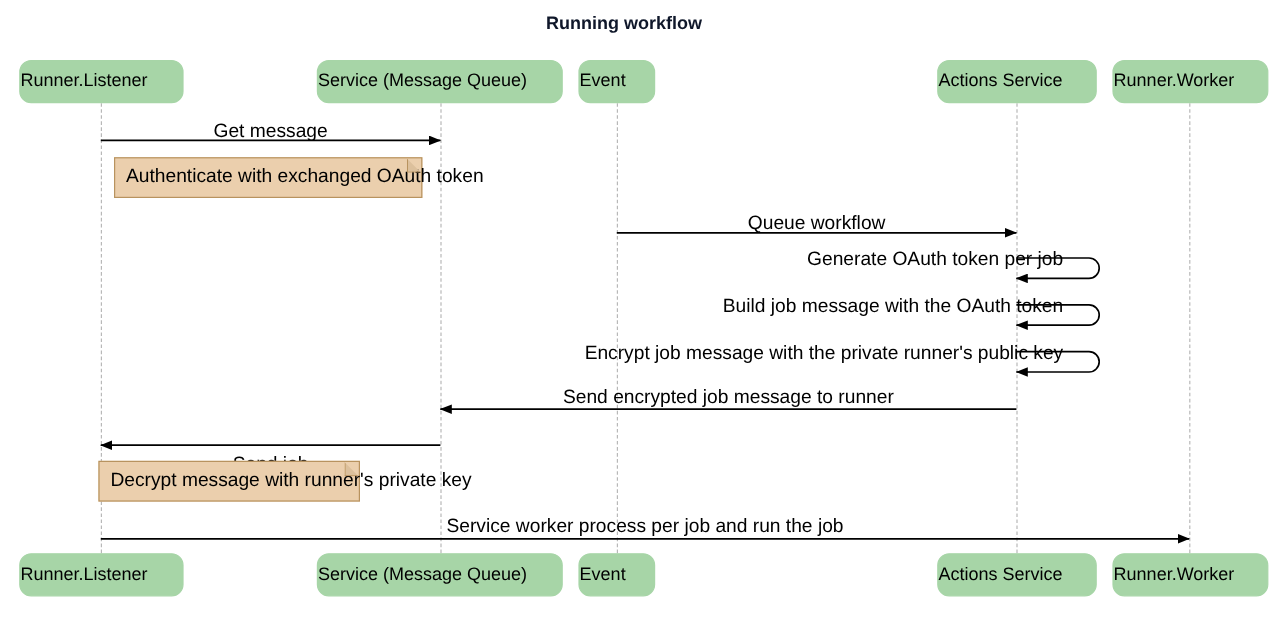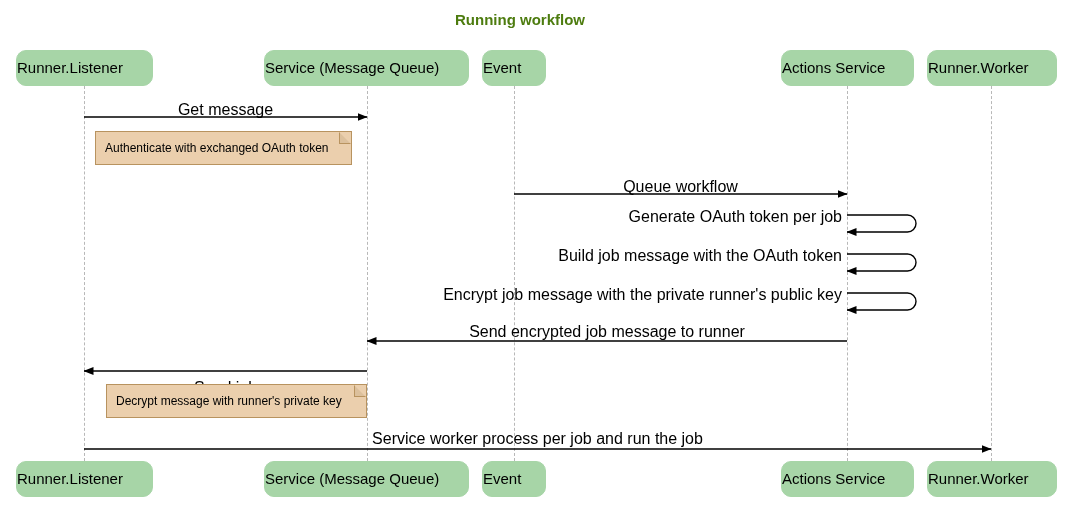--- a/index.html
+++ b/index.html
@@ -20,21 +20,21 @@
     background: #ffffff;
   }
   #diagram-title {
     position: absolute;
     left: 0;
     top: 11px;
     width: 1040px;
     text-align: center;
     font-size: 15px;
     font-weight: bold;
-    color: #4d7c0f;
+    color: #0f172a;
     letter-spacing: 0px;
   }
   .participant {
     position: absolute;
     box-sizing: border-box;
     background: #a7d5a7;
     border: 1px solid #a7d5a7;
     border-radius: 10px;
     height: 36px;
     line-height: 34px;
@@ -49,36 +49,36 @@
     border-left: 1px dashed #b8b8b8;
   }
   .msg-label {
     position: absolute;
     font-size: 16px;
     color: #000000;
     white-space: nowrap;
     line-height: 14px;
   }
   .msg-label.center { text-align: center; }
-  .msg-label.right  { text-align: right; }
+  .msg-label.right  { text-align: right; margin-left: 44px; }
   .note {
     position: absolute;
     box-sizing: border-box;
     background: #ebcfad;
     border: 1px solid #b8935f;
     height: 34px;
     font-size: 12px;
     color: #000000;
     white-space: nowrap;
   }
   .note-text {
     position: absolute;
     left: 9px;
     top: 8px;
-    font-size: 12px;
+    font-size: 16px;
     line-height: 16px;
   }
   .note-fold {
     position: absolute;
     right: 0;
     top: 0;
     width: 11px;
     height: 11px;
     background: #ffffff;
     border-left: 1px solid #b8935f;
@@ -145,18 +145,18 @@
   <div class="msg-label right" id="ml-3" style="left: 0px; width: 842px; top: 249px;">Build job message with the OAuth token</div>
   <div class="msg-label right" id="ml-4" style="left: 0px; width: 842px; top: 288px;">Encrypt job message with the private runner's public key</div>
   <div class="msg-label center" id="ml-5" style="left: 367px; width: 480px; top: 325px;">Send encrypted job message to runner</div>
   <div class="msg-label center" id="ml-6" style="left: 84px; width: 283px; top: 357px; margin-top: 24px;">Send job</div>
   <div class="msg-label center" id="ml-7" style="left: 84px; width: 907px; top: 432px;">Service worker process per job and run the job</div>
 
   <div class="note" id="nt-0" style="left: 95px; top: 131px; width: 257px;">
     <span class="note-text">Authenticate with exchanged OAuth token</span>
     <span class="note-fold"></span>
   </div>
-  <div class="note" id="nt-1" style="left: 106px; top: 384px; width: 261px;">
+  <div class="note" id="nt-1" style="left: 82px; top: 384px; width: 218px;">
     <span class="note-text">Decrypt message with runner's private key</span>
     <span class="note-fold"></span>
   </div>
 
 </div>
 
 </body></html>

